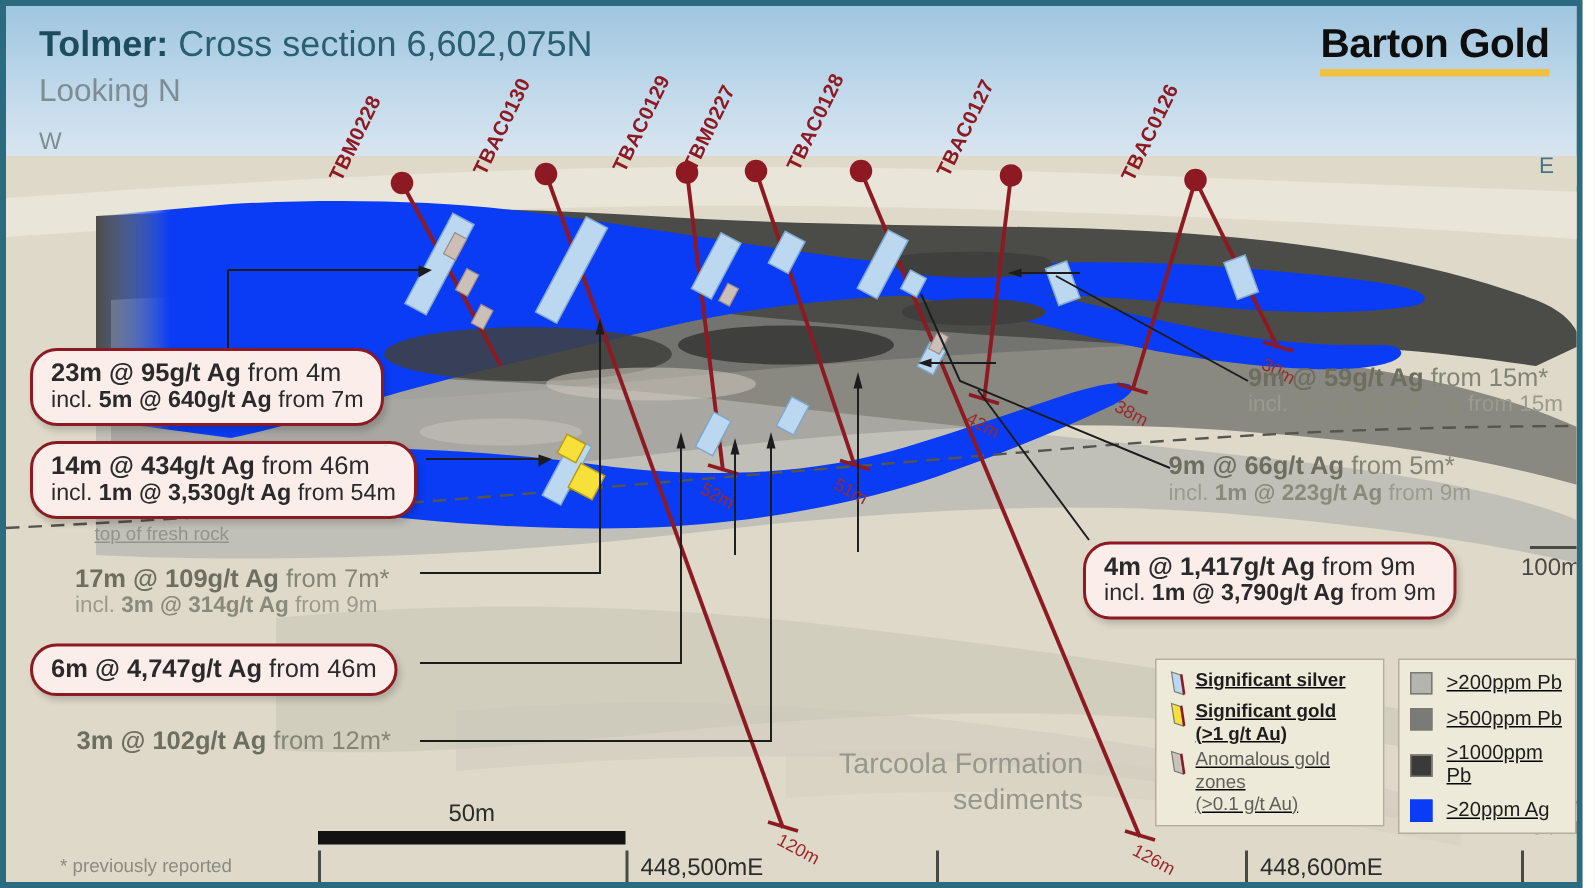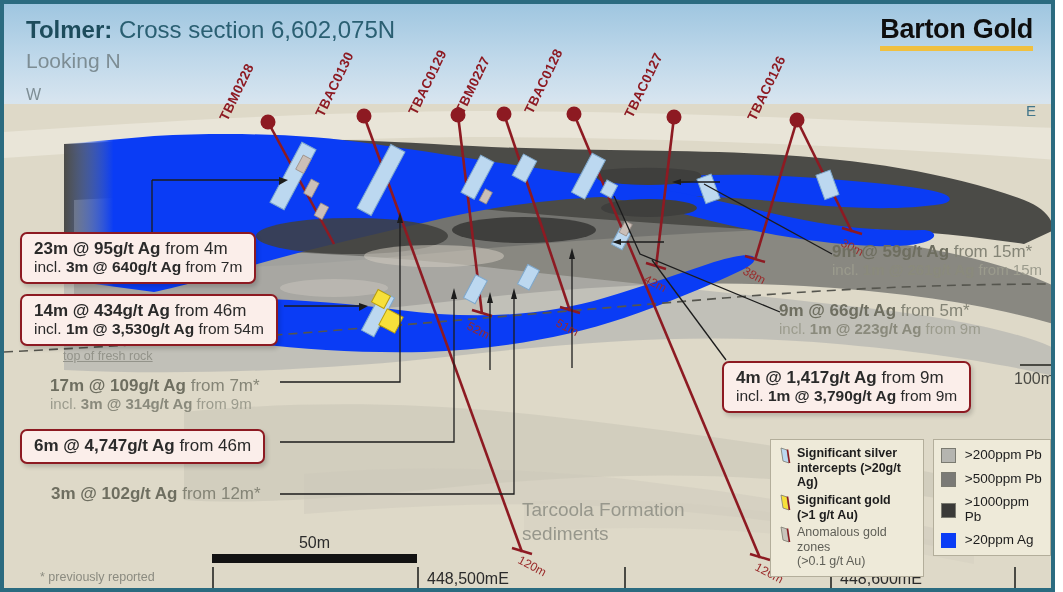--- a/index.html
+++ b/index.html
@@ -44,54 +44,54 @@
     transform-origin:left bottom;white-space:nowrap;letter-spacing:0.3px;
   }
   
   .depthlab{
     position:absolute;font-size:12px;color:#9a2a2a;white-space:nowrap;
     transform-origin:left center;
   }
   
   .callout{
     position:absolute;background:#fbeeea;border:2.4px solid #8d1a22;
-    border-radius:7px;padding:5px 12px 6px 12px;white-space:nowrap;
+    border-radius:18px;padding:5px 12px 6px 12px;white-space:nowrap;
     box-shadow:2px 3px 4px rgba(0,0,0,.17);
   }
   .callout .l1{font-size:17px;color:#2a2a2a;}
   .callout .l1 b{font-weight:bold;}
   .callout .l2{font-size:15.5px;color:#2a2a2a;margin-top:-1px;}
   .callout .l2 b{font-weight:bold;}
   .plain{position:absolute;white-space:nowrap;}
   .plain .l1{font-size:17px;color:#848476;}
   .plain .l1 b{font-weight:bold;color:#6e6e60;}
   .plain .l2{font-size:15px;color:#9b9b8d;margin-top:-1px;}
   .plain .l2 b{font-weight:bold;color:#8a8a7c;}
   
   .freshrock{
     position:absolute;font-size:12.5px;color:#93938a;font-style:normal;
   }
   .tarcoola{
-    position:absolute;font-size:19px;color:#97978c;text-align:left;
+    position:absolute;font-size:19px;color:#97978c;text-align:right;
     line-height:1.25;
   }
   .prevrep{position:absolute;font-size:12.5px;color:#8b8b80;}
   .depth100{position:absolute;font-size:16px;color:#4a4a44;margin-top:39px;}
   .depth100 .bar{position:absolute;right:-2px;top:-6px;width:36px;height:2px;background:#4a4a44;}
   .scalebar{position:absolute;}
   .scalebar .sb{height:9px;background:#121212;}
   .scalebar .sl{font-size:16px;color:#2b2b2b;text-align:center;margin-bottom:2px;}
   .axis-tick{position:absolute;width:2px;background:#4a4a44;}
   .axis-lab{position:absolute;font-size:16px;color:#2b2b2b;white-space:nowrap;}
   .scale50{position:absolute;font-size:17px;color:#2b2b2b;}
   .scale50 .bar{position:absolute;left:2px;top:-7px;width:34px;height:2px;background:#2b2b2b;}
   
   .legend-wrap{position:absolute;left:766px;top:435px;display:flex;gap:9px;align-items:flex-start;}
   .legend-box{
-    background:#eeead9;border:1px solid #b3ae9b;padding:6px 8px 7px 7px;
+    background:#eeead9;border:1px solid #b3ae9b;padding:6px 8px 7px 7px;text-decoration:underline;
   }
   .lrow{display:flex;align-items:flex-start;gap:6px;margin-bottom:3px;}
   .lrow:last-child{margin-bottom:0;}
   .lsym{width:13px;height:17px;flex:0 0 13px;position:relative;margin-top:1px;}
   .ltxt{font-size:12.5px;line-height:1.17;color:#1d1d1d;}
   .ltxt.b{font-weight:bold;}
   .ltxt.g{color:#5f5f57;}
   .sw{width:13px;height:13px;flex:0 0 13px;margin-top:2px;border:1px solid #7a7a70;}
   .lrow2{display:flex;align-items:center;gap:9px;margin-bottom:7px;}
   .lrow2:last-child{margin-bottom:0;}
@@ -313,21 +313,21 @@
       <div class="depthlab" style="left: 553px; top: 311px; transform: rotate(28deg);">51m</div>
       <div class="depthlab" style="left: 752px; top: 555px; transform: rotate(28deg);">126m</div>
       <div class="depthlab" style="left: 641px; top: 267px; transform: rotate(28deg);">42m</div>
       <div class="depthlab" style="left: 740px; top: 259px; transform: rotate(28deg);">38m</div>
       <div class="depthlab" style="left: 838px; top: 231px; transform: rotate(28deg);">30m</div>
     </div>
 
   <div id="callouts">
       <div class="callout" style="left: 16px; top: 228px;">
         <div class="l1"><b>23m @ 95g/t Ag</b><span> from 4m</span></div>
-        <div class="l2"><span>incl. </span><b>3m @ 640g/t Ag</b><span> from 7m</span></div>
+        <div class="l2"><span>incl. </span><b>5m @ 640g/t Ag</b><span> from 7m</span></div>
       </div>
       <div class="callout" style="left: 16px; top: 290px;">
         <div class="l1"><b>14m @ 434g/t Ag</b><span> from 46m</span></div>
         <div class="l2"><span>incl. </span><b>1m @ 3,530g/t Ag</b><span> from 54m</span></div>
       </div>
       <div class="plain" style="left: 46px; top: 372px;">
         <div class="l1"><b>17m @ 109g/t Ag</b><span> from 7m*</span></div>
         <div class="l2"><span>incl. </span><b>3m @ 314g/t Ag</b><span> from 9m</span></div>
       </div>
       <div class="callout" style="left: 16px; top: 425px;">
@@ -384,21 +384,20 @@
 
   <div class="legend-wrap">
     <div class="legend-box" id="legend-symbols">
         <div class="lrow">
           <div class="lsym"><svg width="13" height="17" viewBox="0 0 13 17">
               <polygon points="3,1 9,3 11,16 5,14" fill="#bcd8f0" stroke="#7a7a70" stroke-width="0.8"></polygon>
               <line x1="9.5" y1="2.5" x2="11.5" y2="16" stroke="#8d1a22" stroke-width="1.6"></line>
             </svg></div>
           <div class="ltxt b">
             <div>Significant silver</div>
-            <div>intercepts (&gt;20g/t Ag)</div>
           </div>
         </div>
         <div class="lrow">
           <div class="lsym"><svg width="13" height="17" viewBox="0 0 13 17">
               <polygon points="3,1 9,3 11,16 5,14" fill="#f7e03a" stroke="#7a7a70" stroke-width="0.8"></polygon>
               <line x1="9.5" y1="2.5" x2="11.5" y2="16" stroke="#8d1a22" stroke-width="1.6"></line>
             </svg></div>
           <div class="ltxt b">
             <div>Significant gold</div>
             <div>(&gt;1 g/t Au)</div>

